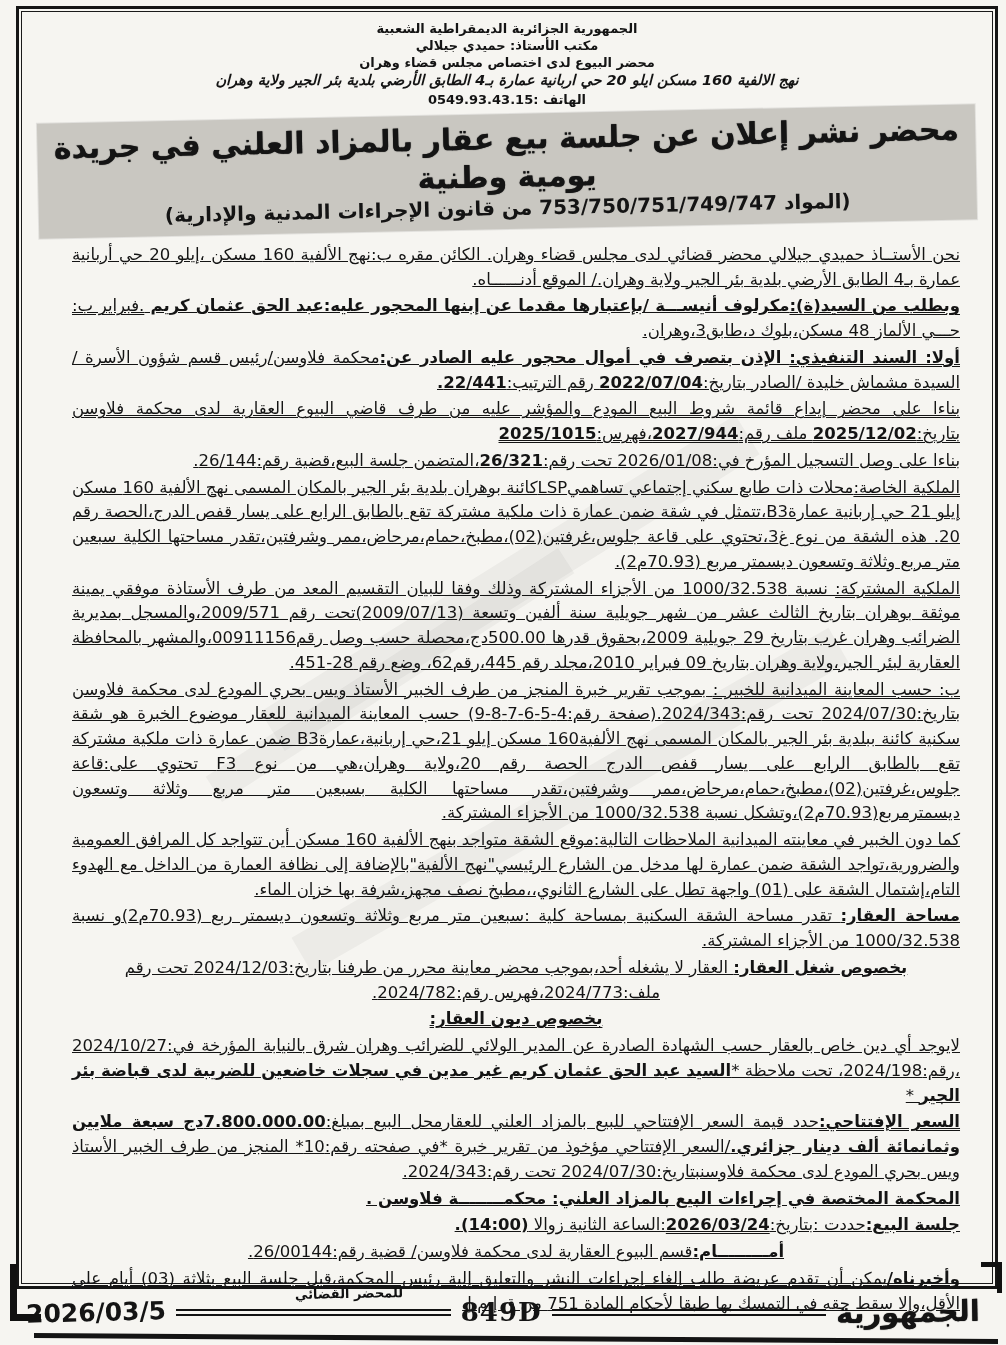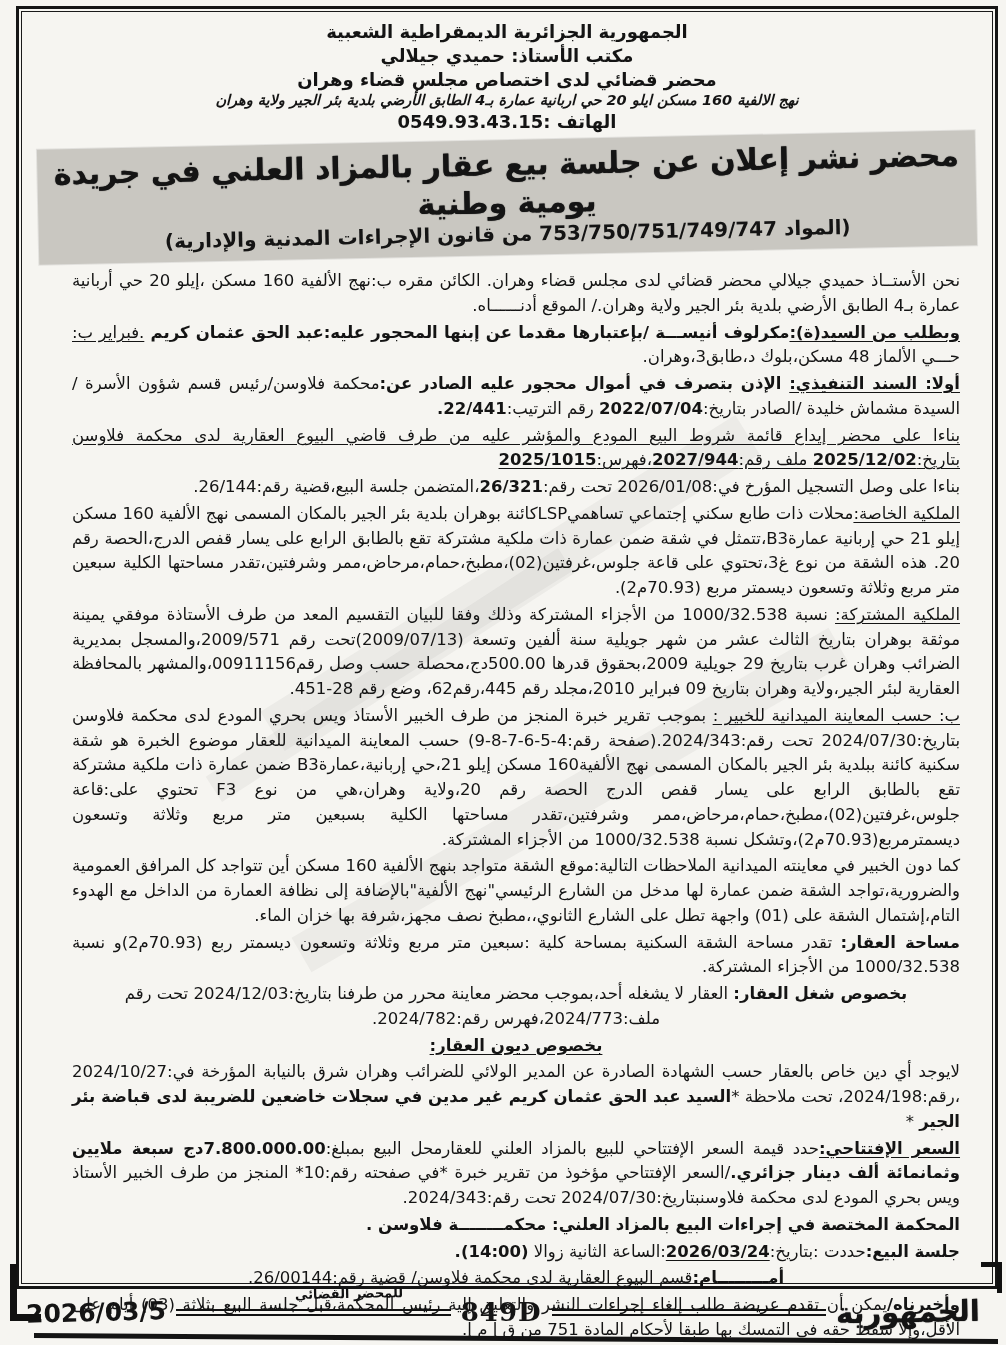--- a/index.html
+++ b/index.html
@@ -11,36 +11,36 @@
   }
   .frame{
     position:absolute; top:6px; left:16px; right:8px; bottom:56px;
     border:3px solid #151515;
   }
   .frame-inner{
     position:absolute; inset:2px; border:1.5px solid #1a1a1a;
     padding:4px 10px 0 10px; box-sizing:border-box;
   }
   .header{ text-align:center; font-weight:bold; padding-top:4px; }
-  .header .hline{ font-size:18px; line-height:1.32; letter-spacing:.2px; }
+  .header .hline{ font-size:13px; line-height:1.32; letter-spacing:.2px; }
   .header .hline:nth-child(4){ font-size:14.5px;font-style:italic; }
   .title-band{
     margin:6px 6px 8px 6px; padding:6px 10px 8px 10px;
     background:#c9c7c1; text-align:center;
     transform:rotate(-1.2deg);
     box-shadow:0 0 0 1px rgba(0,0,0,.08);
   }
   .t1{ font-size:30px; font-weight:900; line-height:1.25; letter-spacing:.5px;
        text-shadow:0 0 1px #222; }
   .t2{ font-size:20px; font-weight:800; line-height:1.3; }
   .doc-body{
     padding:6px 22px 0 30px; font-size:16.5px; line-height:1.5;
     text-align:justify; text-align-last:right;
   }
-  .para{ margin:0 0 2px 10px; }
+  .para{ margin:0 0 2px 10px;text-decoration:underline; }
   .para.center{ text-align:center; text-align-last:center; }
   .b{ font-weight:700; }
   .u{ text-decoration:underline; text-underline-offset:3px; }
   .signature{
     position:absolute; left:295px; bottom:44px; font-size:13px; font-weight:800;
     transform:rotate(-1deg); color:#111;
   }
   .footer{
     position:absolute; left:0; right:0; bottom:16px; height:34px;
     display:flex; align-items:center; padding:0 26px; box-sizing:border-box; gap:10px;
@@ -75,21 +75,21 @@
   <div class="watermark wm1"></div>
   <div class="watermark wm2"></div>
   <div class="watermark wm3"></div>
 
   <div class="frame">
     <div class="frame-inner">
 
       <div class="header" id="header-lines">
           <div class="hline">الجمهورية الجزائرية الديمقراطية الشعبية</div>
           <div class="hline">مكتب الأستاذ: حميدي جيلالي</div>
-          <div class="hline">محضر قضائي لدى اختصاص مجلس قضاء وهران</div>
+          <div class="hline">محضر البيوع لدى اختصاص مجلس قضاء وهران</div>
           <div class="hline">نهج الالفية 160 مسكن ايلو 20 حي اربانية عمارة بـ4 الطابق الأرضي بلدية بئر الجير ولاية وهران</div>
           <div class="hline">الهاتف :0549.93.43.15</div>
         </div>
 
       <div class="title-band">
         <div class="t1">محضر نشر إعلان عن جلسة بيع عقار بالمزاد العلني في جريدة يومية وطنية</div>
         <div class="t2">(المواد 753/750/751/749/747 من قانون الإجراءات المدنية والإدارية)</div>
       </div>
 
       <div class="doc-body" id="body-container">

